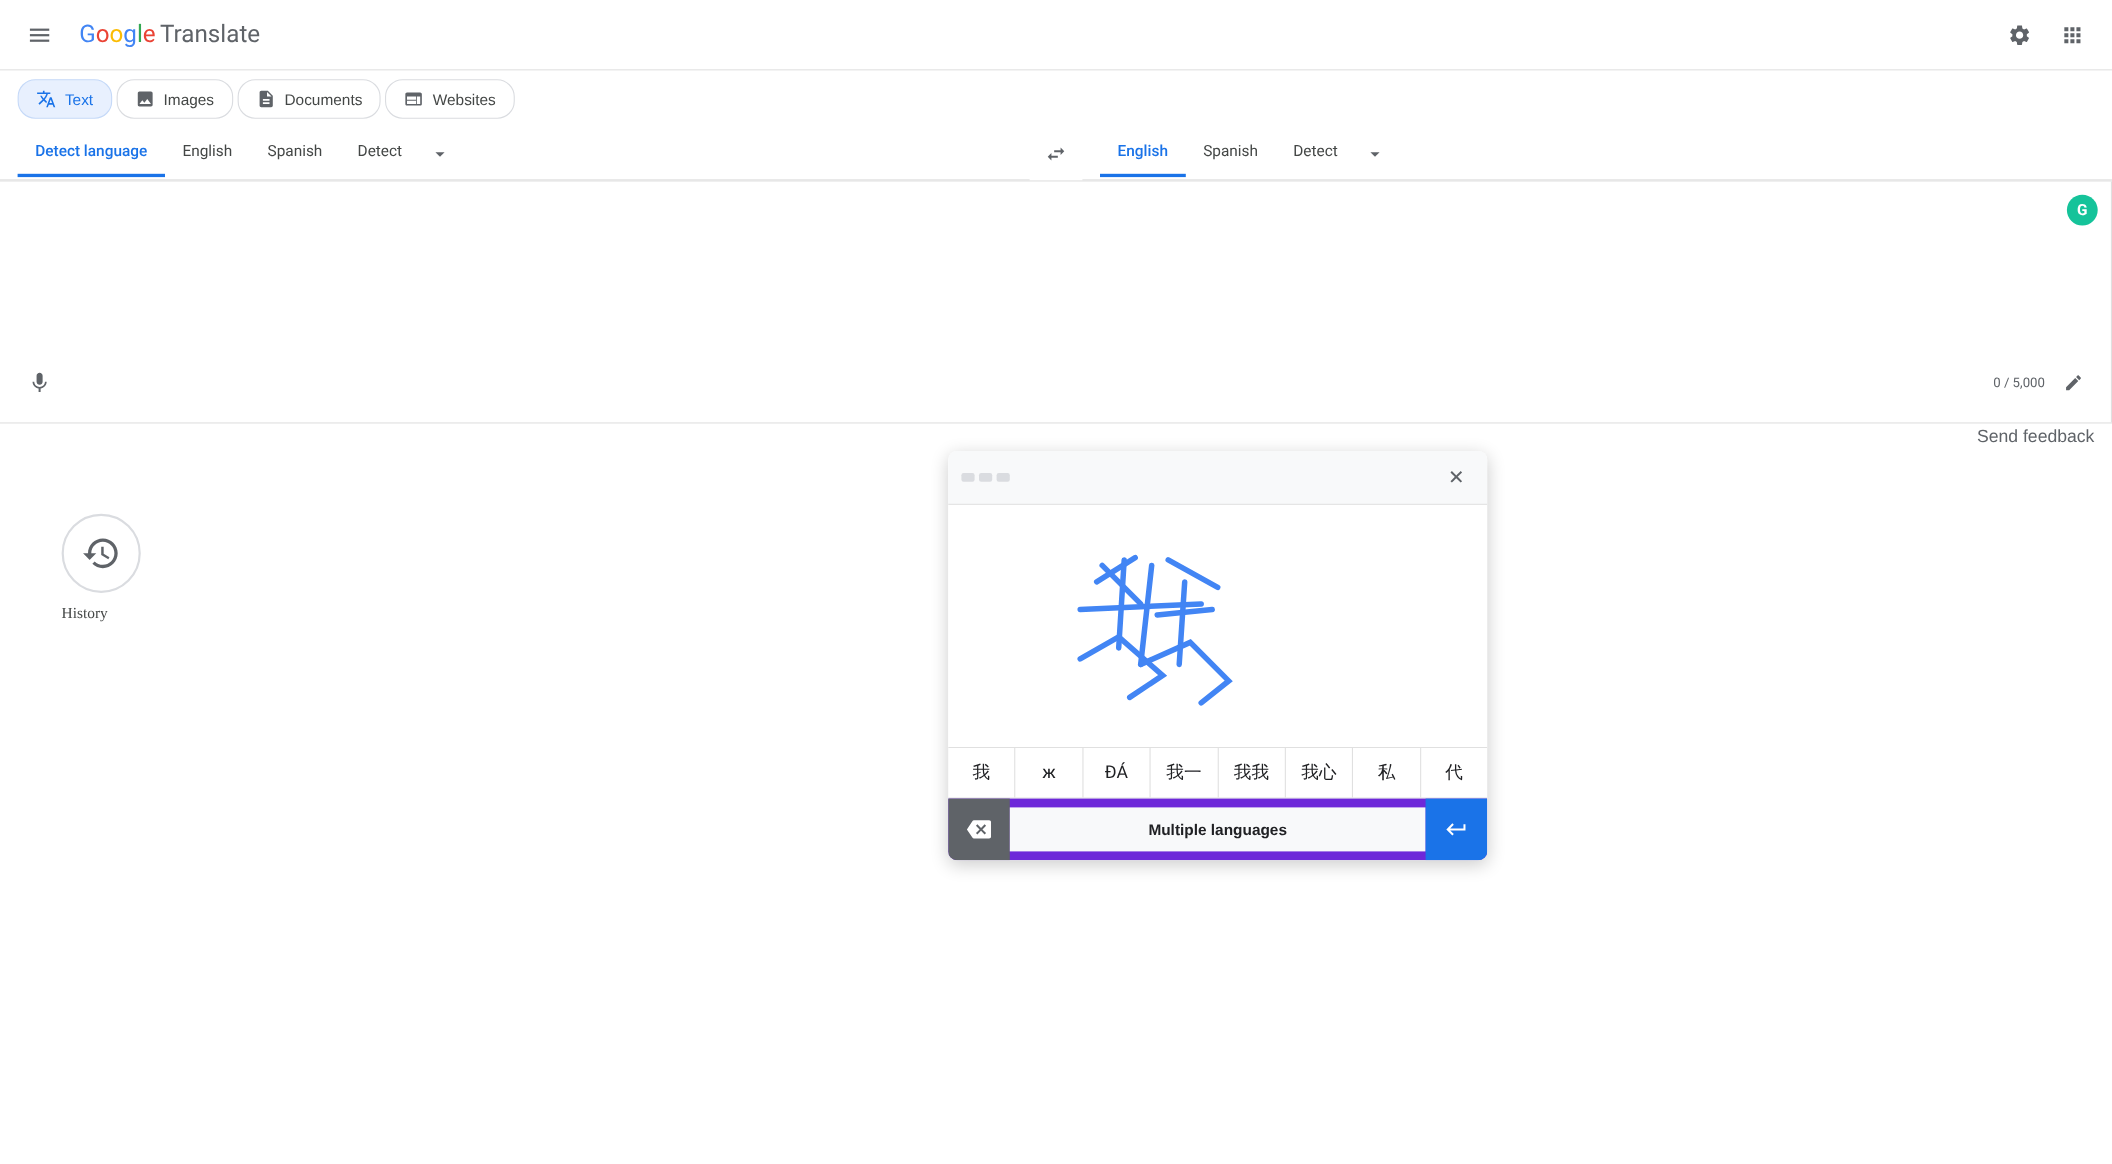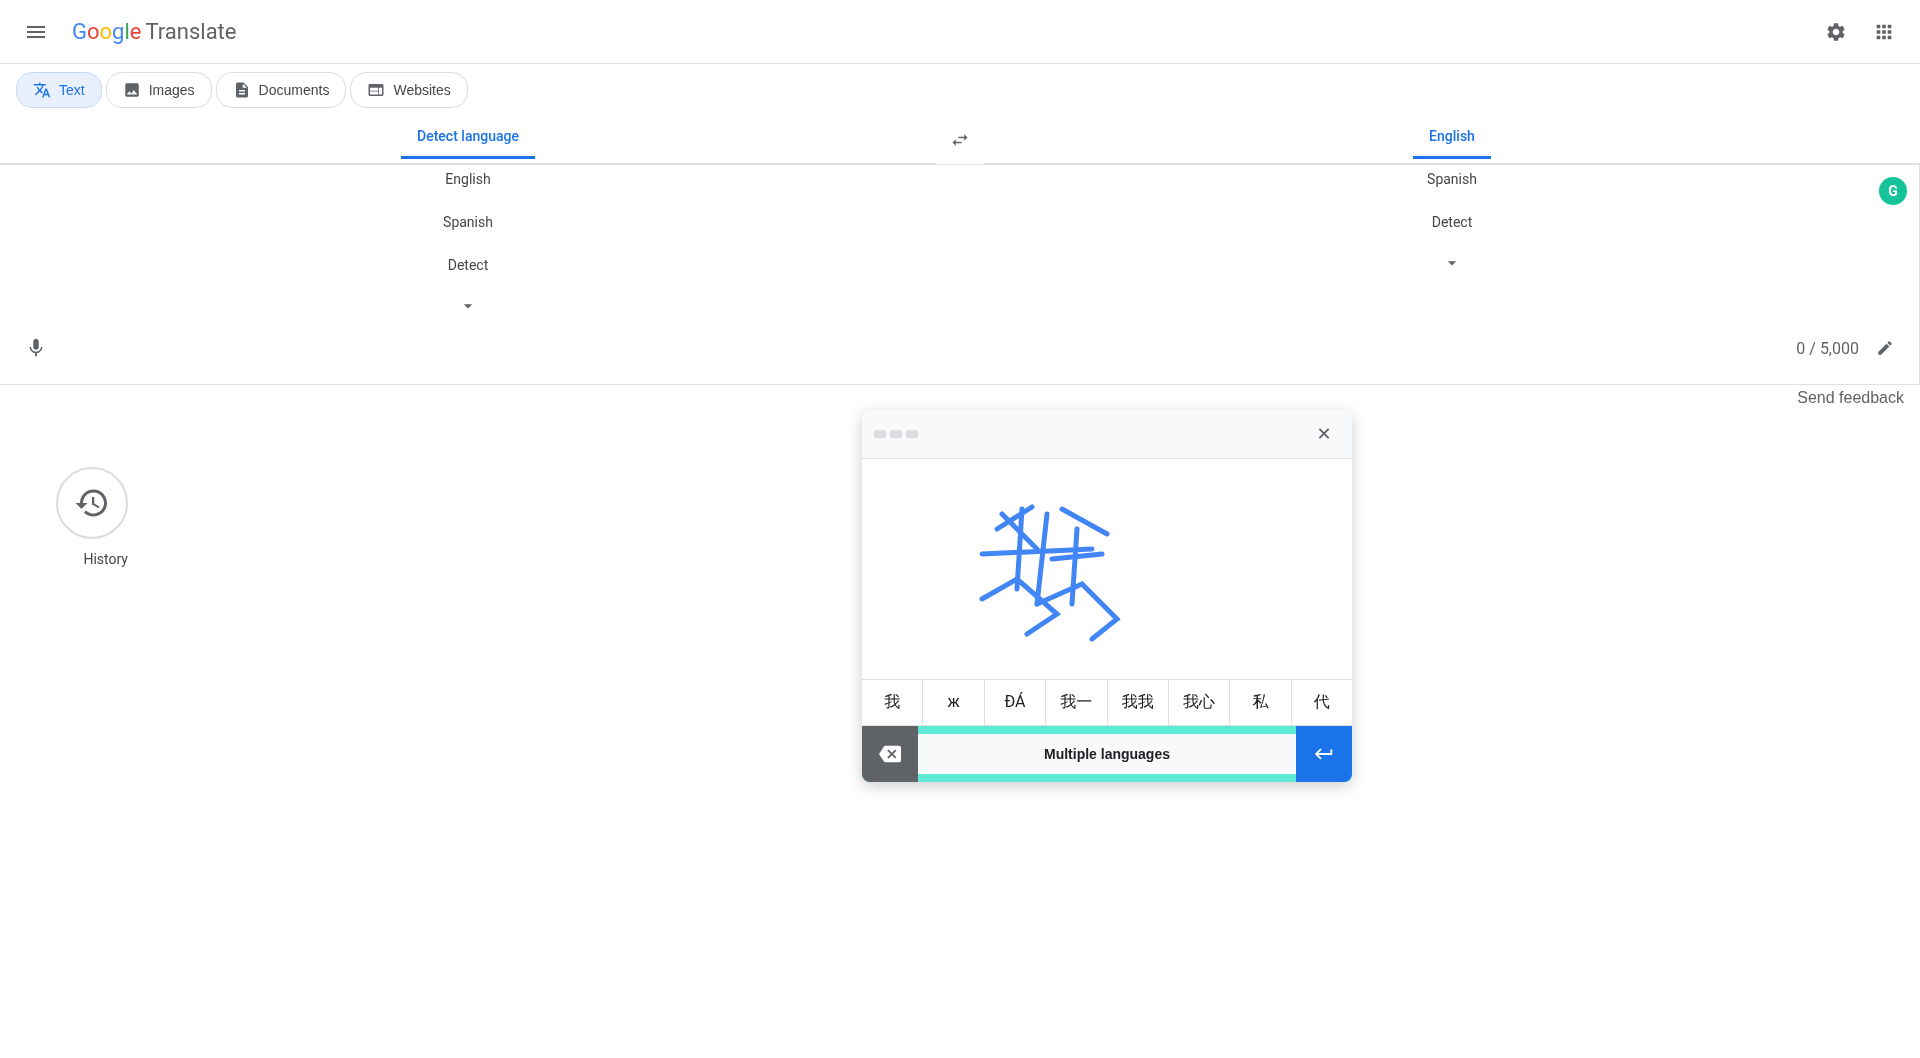--- a/index.html
+++ b/index.html
@@ -44,21 +44,20 @@
     }
     .nav-tab.active { background: #e8f0fe; color: #1a73e8; border-color: #c5d9f8; }
 
     
     .lang-bar {
       display: flex; align-items: center;
       padding: 0 16px;
       border-bottom: 1px solid #e0e0e0;
       height: 48px;
       gap: 0;
-      flex-direction: column;
     }
     .lang-bar-left { flex: 1; }
     .lang-bar-right { flex: 1; }
 
     .lang-option {
       padding: 12px 16px;
       cursor: pointer;
       font-size: 14px;
       color: #444746;
       border-bottom: 3px solid transparent;
@@ -100,21 +99,21 @@
       font-family: inherit;
     }
     .input-panel-bottom {
       display: flex; align-items: center; justify-content: space-between;
       margin-top: 8px;
     }
     .mic-btn {
       width: 40px; height: 40px; border-radius: 50%; border: none; background: transparent;
       cursor: pointer; color: #5f6368; display: flex; align-items: center; justify-content: center;
     }
-    .char-count { font-size: 16px; color: #5f6368; }
+    .char-count { font-size: 12px; color: #5f6368; }
     .edit-btn {
       width: 36px; height: 36px; border-radius: 50%; border: none; background: transparent;
       cursor: pointer; color: #5f6368; display: flex; align-items: center; justify-content: center;
     }
     .grammarly-icon {
       position: absolute; top: 12px; right: 12px;
       width: 28px; height: 28px;
     }
 
     .output-panel {
@@ -129,22 +128,23 @@
 
     
     .below-panels {
       display: flex;
       padding: 16px;
       min-height: 200px;
       position: relative;
     }
 
     .history-area {
-      display: flex; flex-direction: column; align-items: flex-end; justify-content: center;
+      display: flex; flex-direction: column; align-items: flex-start; justify-content: center;
       padding: 40px;
+      font-family: Liberation Serif, serif;
     }
     .history-circle-btn {
       width: 72px; height: 72px; border-radius: 50%; border: 2px solid #dadce0;
       background: transparent; cursor: pointer;
       display: flex; align-items: center; justify-content: center; color: #5f6368;
       margin-bottom: 12px;
     }
     .history-label { font-size: 14px; color: #444746; }
 
     
@@ -206,21 +206,21 @@
     }
     .suggestion-item {
       flex: 1; padding: 12px 8px; text-align: center;
       cursor: pointer; font-size: 16px; color: #202124;
       border-right: 1px solid #e0e0e0;
     }
     .suggestion-item:last-child { border-right: none; }
 
     .modal-footer {
       display: flex; align-items: center;
-      background: #5eead4;
+      background: #6d28d9;
     }
     .backspace-btn {
       width: 56px; height: 56px; border: none; background: #5f6368;
       cursor: pointer; display: flex; align-items: center; justify-content: center;
       color: #fff; font-size: 20px;
     }
     .lang-label-btn {
       flex: 1; padding: 12px 16px; border: none; background: #f8f9fa;
       cursor: pointer; font-size: 14px; font-weight: 600; color: #202124; text-align: center;
     }

